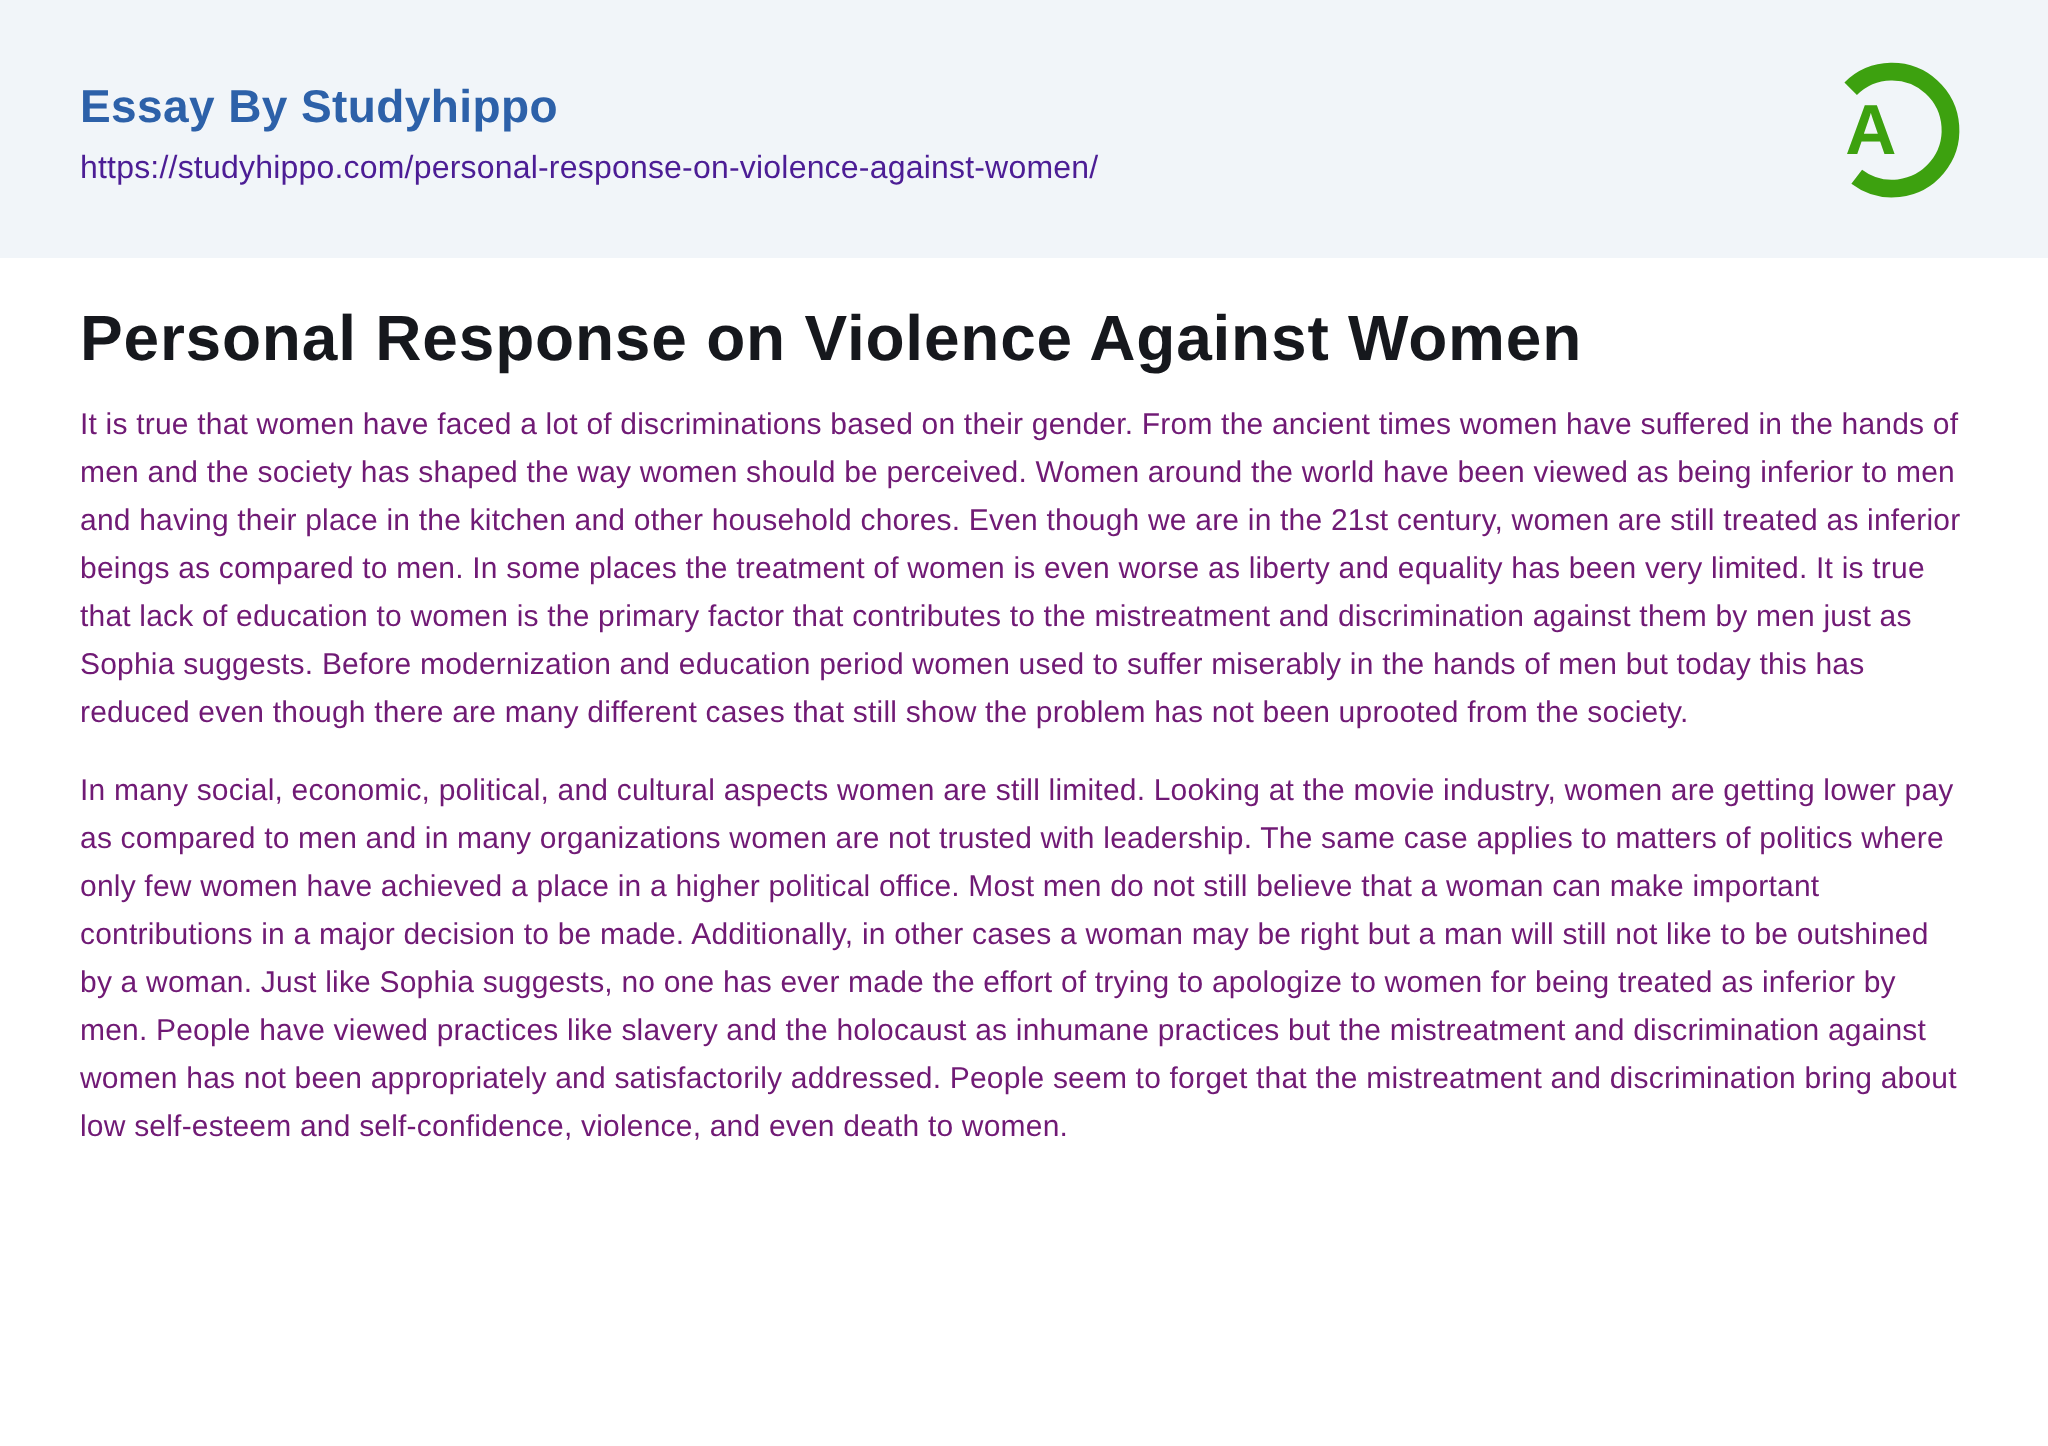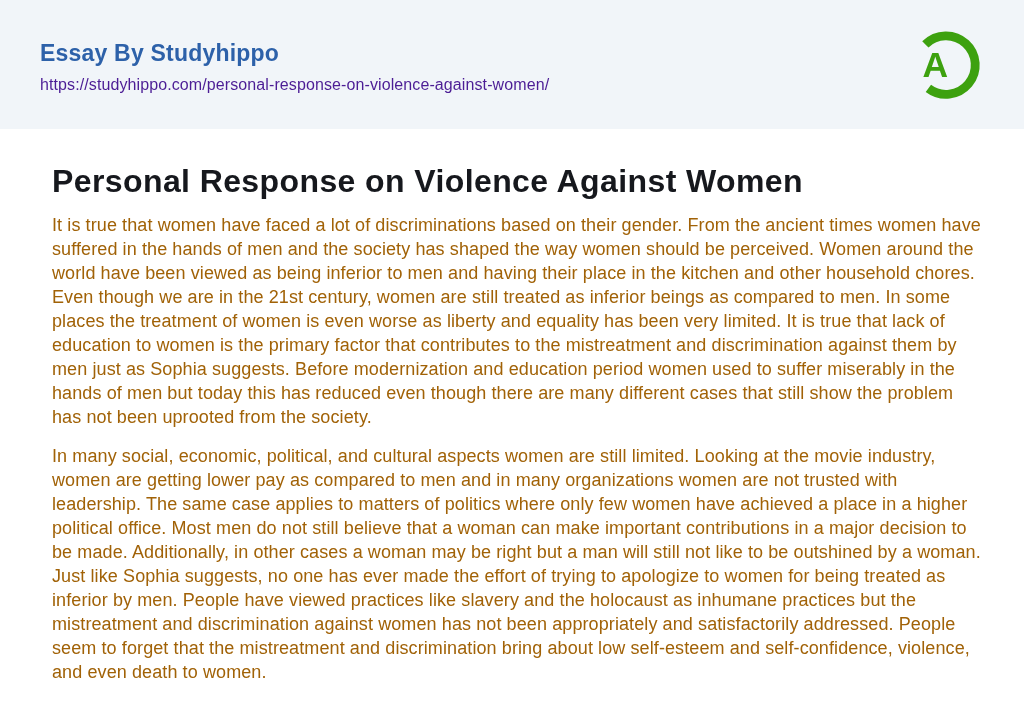--- a/index.html
+++ b/index.html
@@ -27,33 +27,33 @@
     letter-spacing: 0.2px;
   }
   .brand-url {
     font-size: 16px;
     font-weight: 400;
     color: #4c1d95;
     text-decoration: none;
     letter-spacing: 0.1px;
   }
   .logo { width: 78px; height: 78px; display: block; }
-  .main { padding: 21px 40px 0 52px; margin-top: 12px; }
+  .main { padding: 21px 40px 0 40px; }
   .article-title {
     font-size: 32px;
     line-height: 38px;
     font-weight: 700;
     color: #16181d;
     letter-spacing: 0.4px;
   }
   .body-text p {
     margin-top: 15px;
-    font-size: 18px;
+    font-size: 15px;
     line-height: 24px;
-    color: #a16207;
+    color: #701a75;
     letter-spacing: 0.1px;
     max-width: 944px;
   }
   .body-text p:first-child { margin-top: 13px; }
 </style>
 </head>
 <body>
 
 <div class="header">
   <div class="brand-block">

